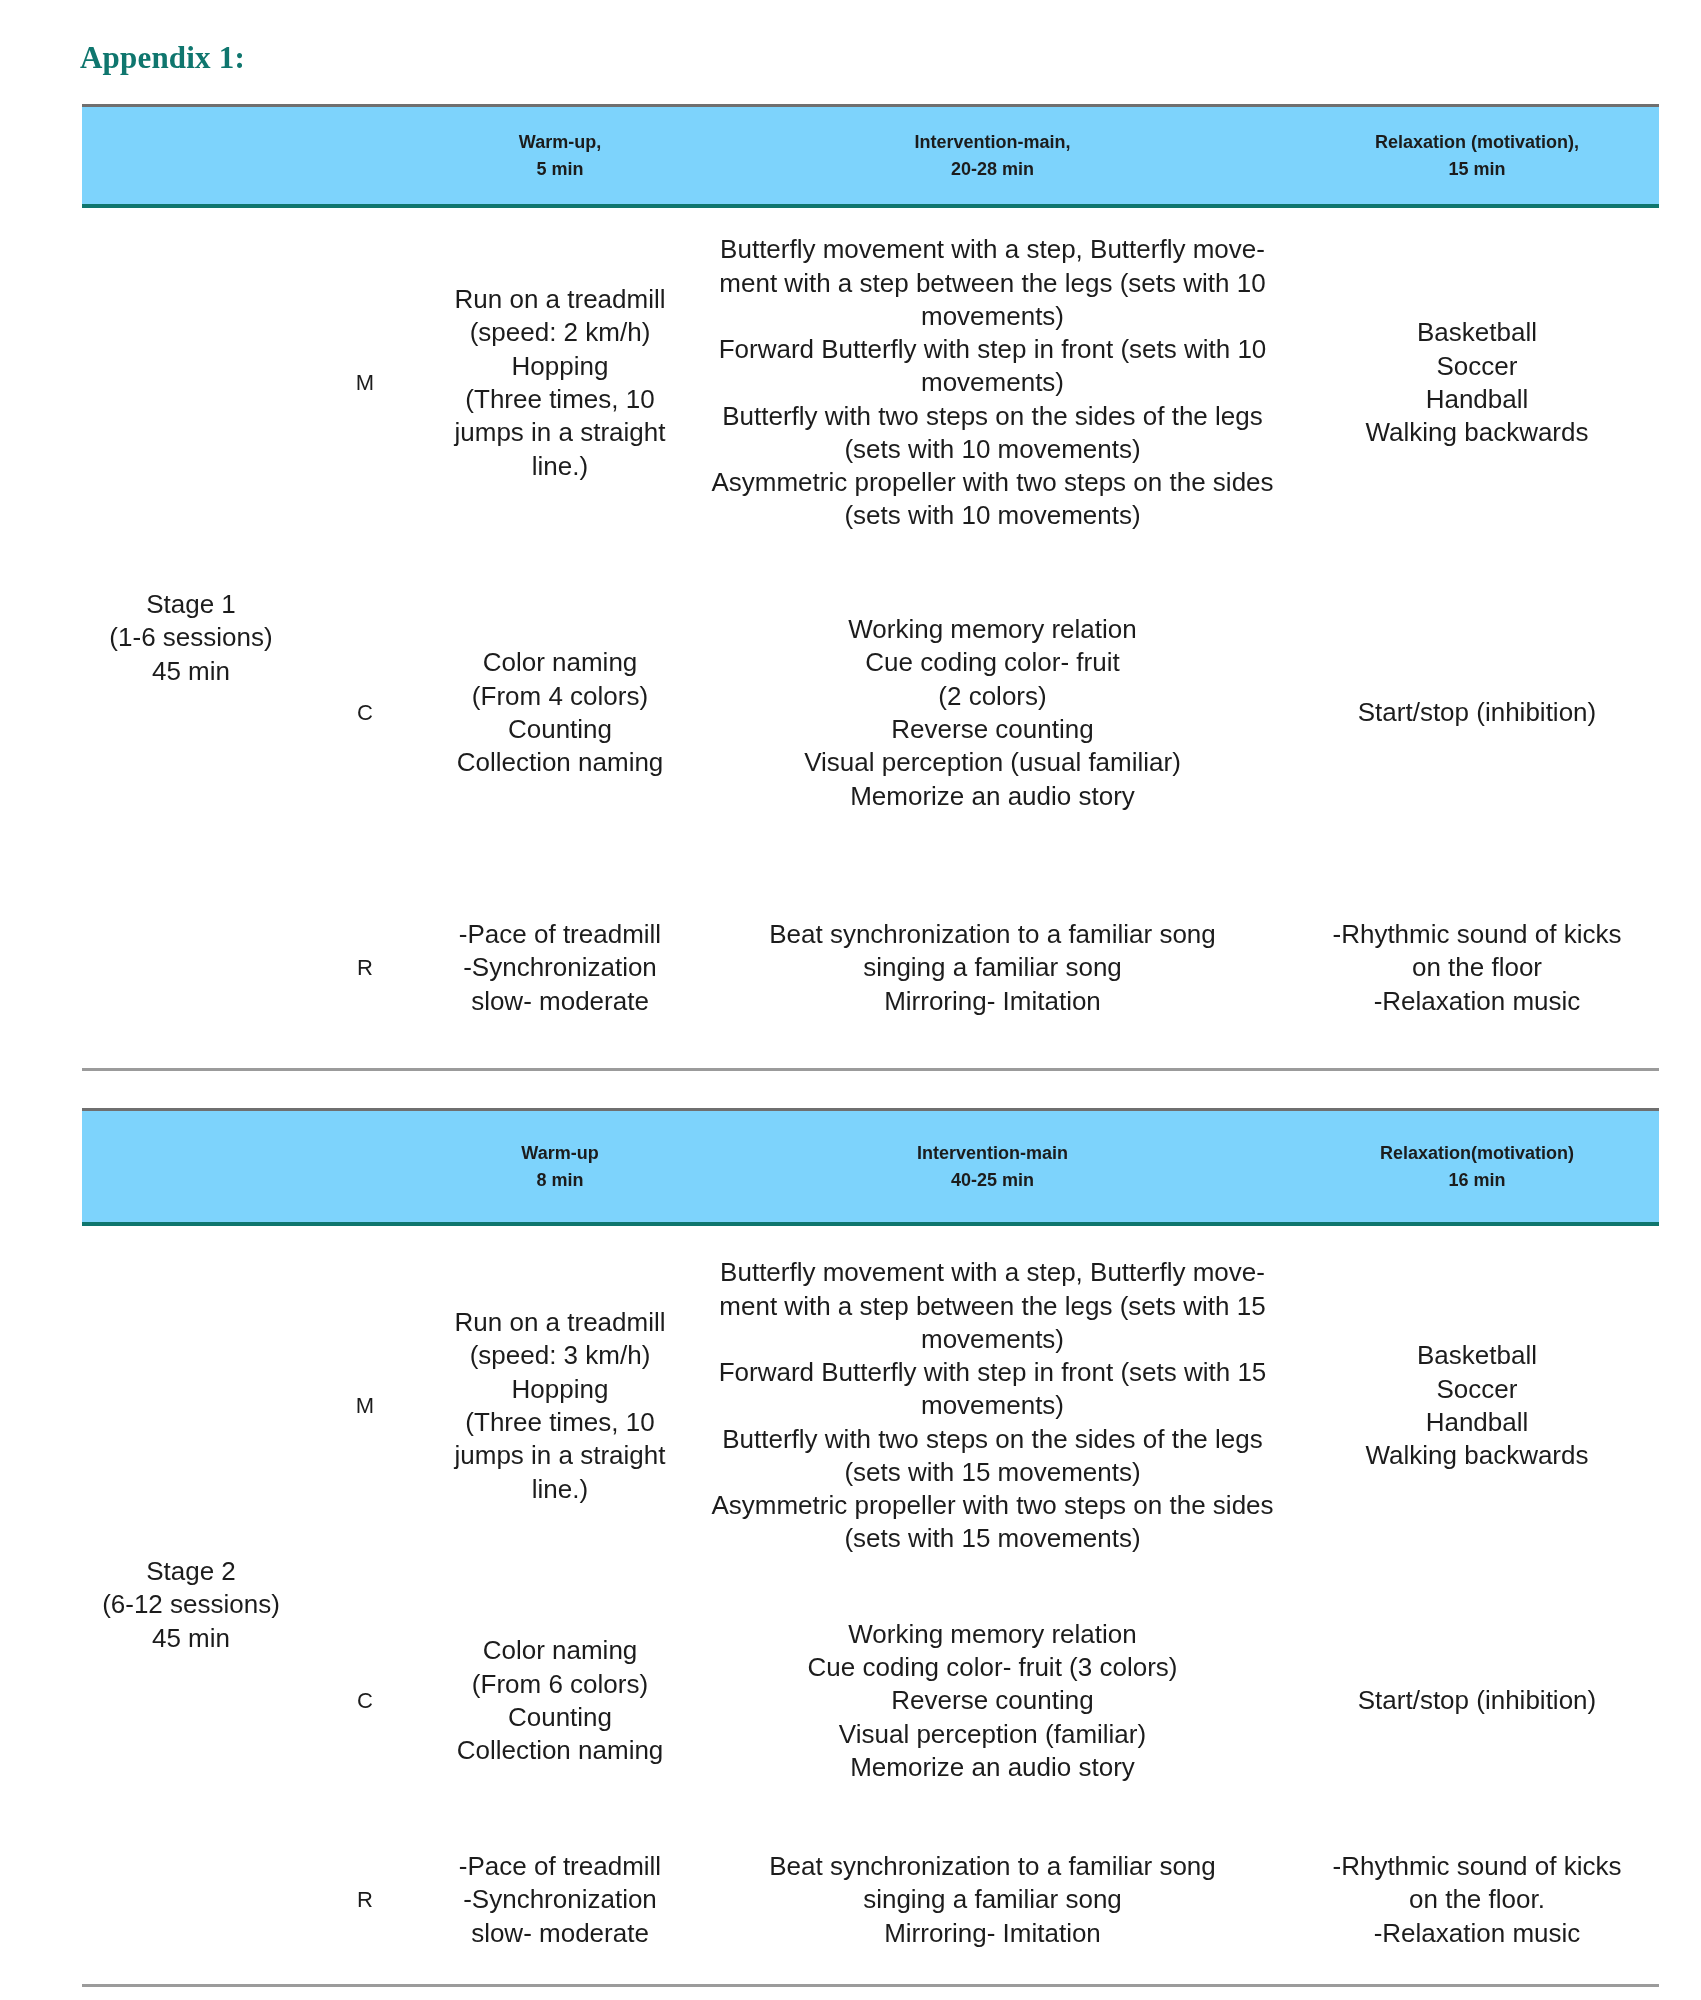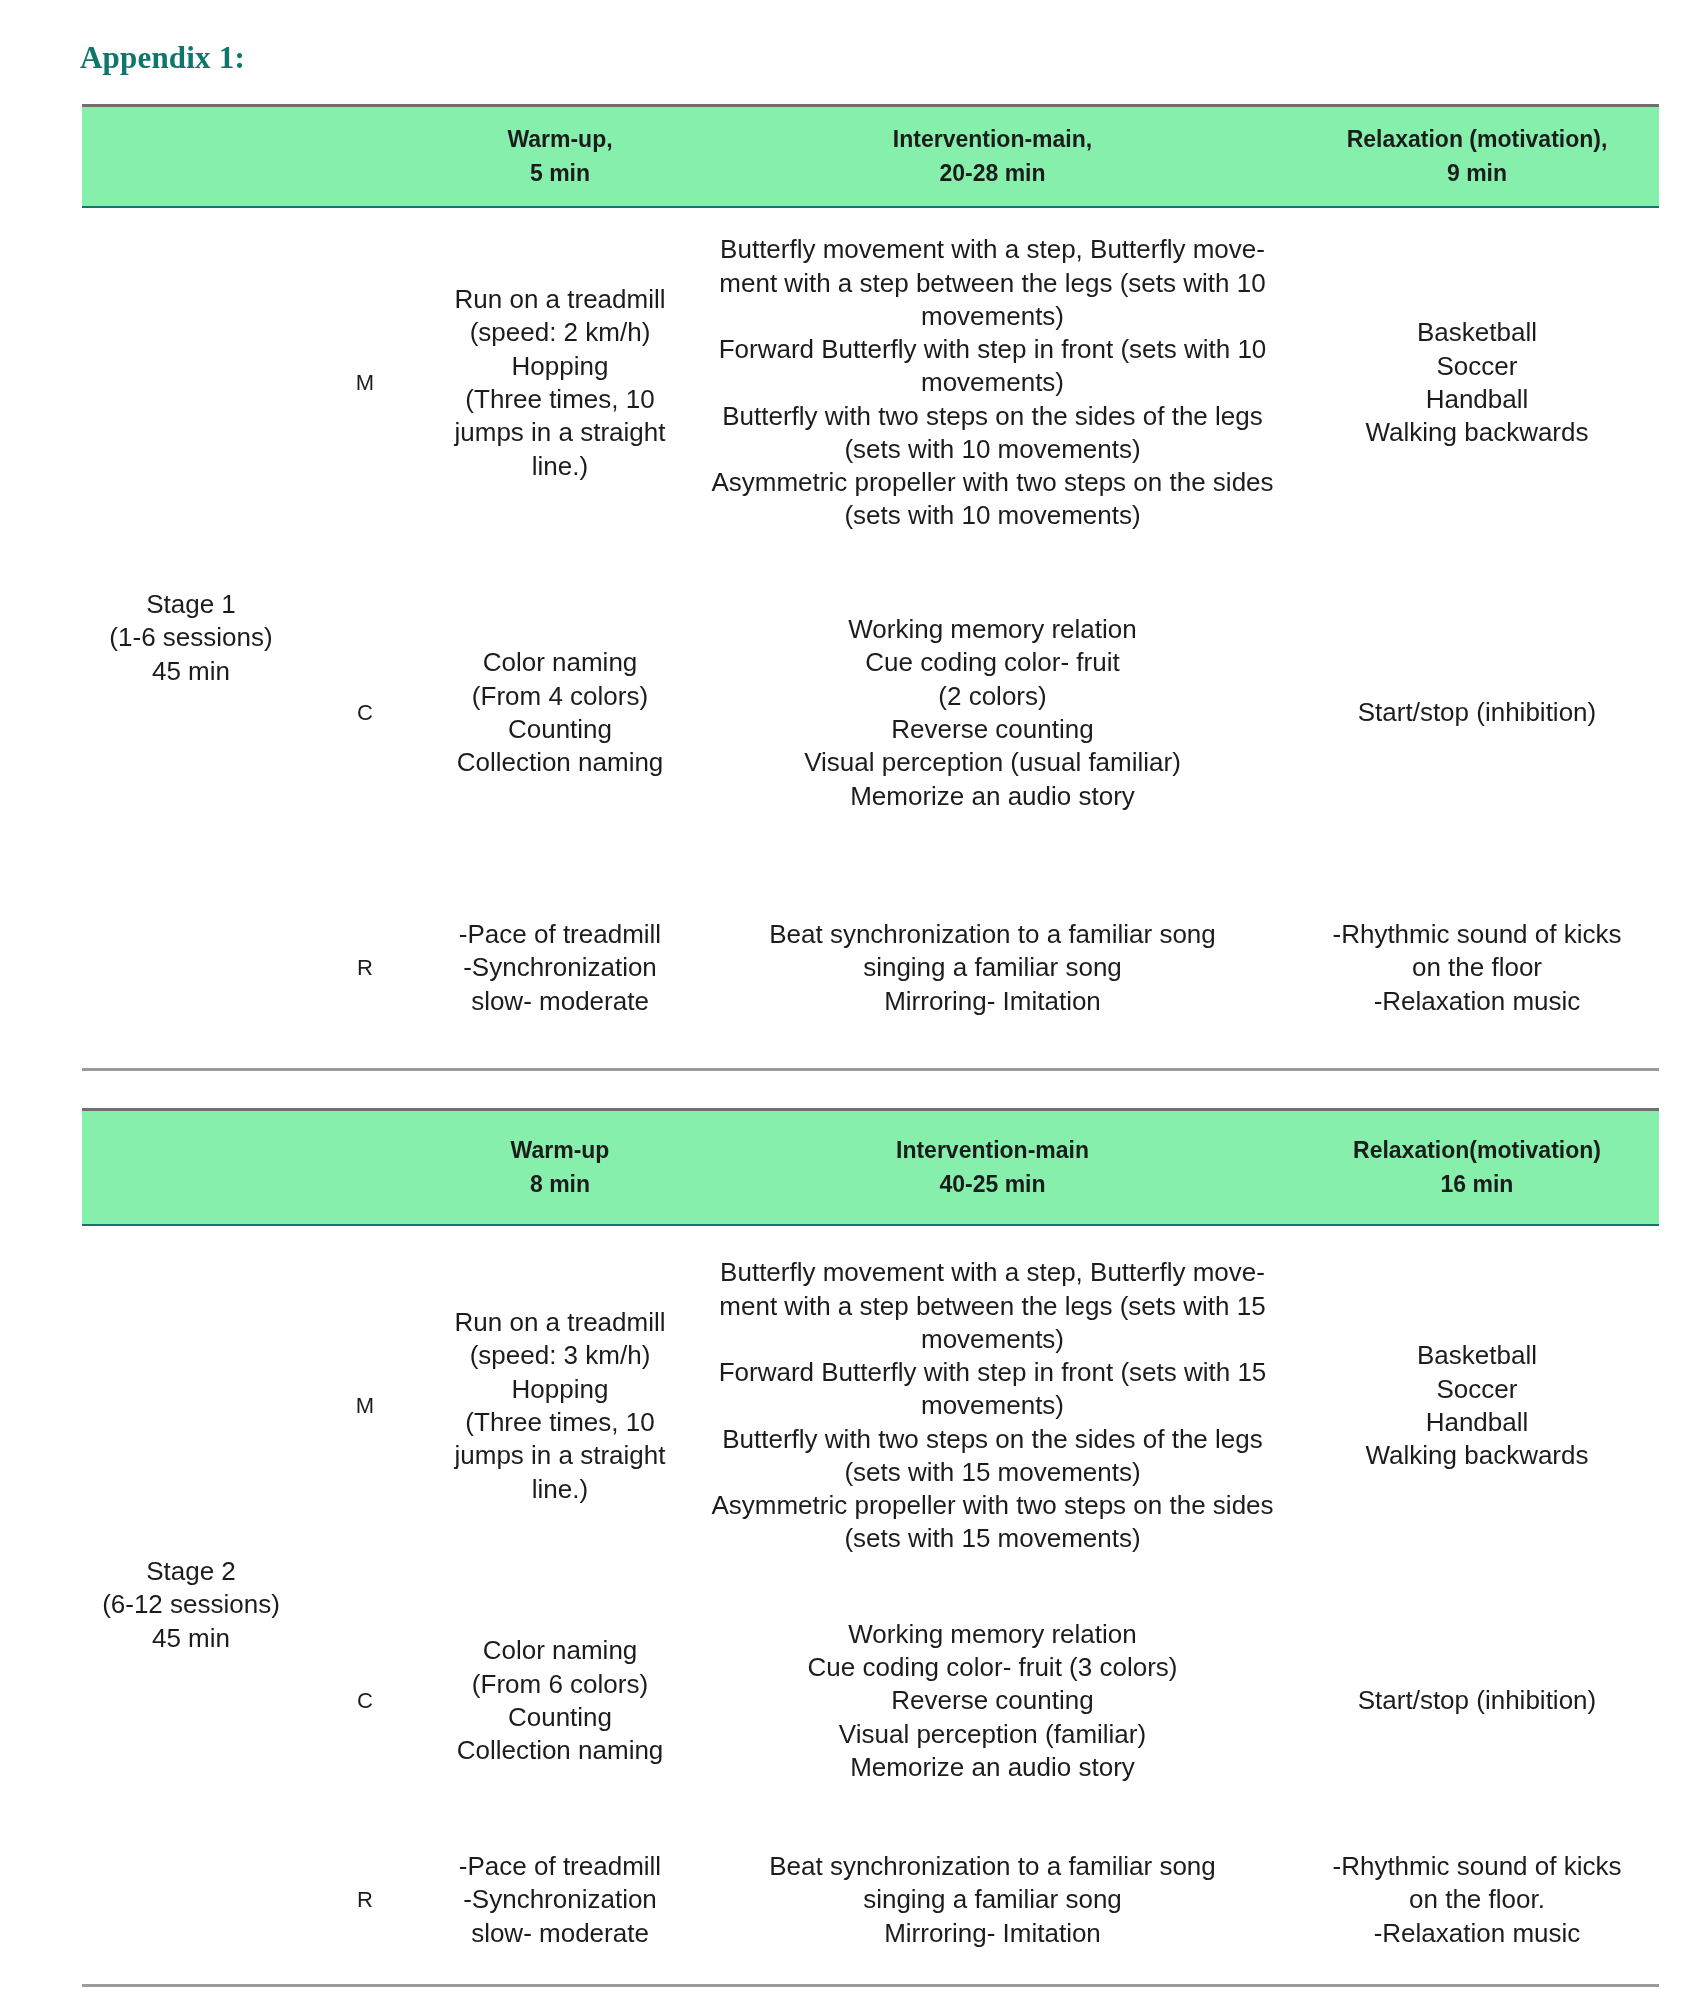--- a/index.html
+++ b/index.html
@@ -38,24 +38,24 @@
     justify-content:center;
     text-align:center;
     white-space:pre-line;
     font-size:26px;
     line-height:1.28;
     padding:6px 4px;
     box-sizing:border-box;
   }
   .th{
     grid-row:1;
-    background:#86efac;
-    border-bottom:2px solid #0f766e;
+    background:#7dd3fc;
+    border-bottom:4px solid #0f766e;
     font-weight:bold;
-    font-size:23px;
+    font-size:18px;
     line-height:1.45;
   }
   .c1{grid-column:1}
   .c2{grid-column:2}
   .c3{grid-column:3}
   .c4{grid-column:4}
   .c5{grid-column:5}
   .r1{grid-row:2}
   .r2{grid-row:3}
   .r3{grid-row:4}
@@ -68,21 +68,21 @@
 <div class="title">Appendix 1:</div>
 
 <div class="apx-table t1">
   <div class="cell th c1"></div>
   <div class="cell th c2"></div>
   <div class="cell th c3">Warm-up,
 5 min</div>
   <div class="cell th c4">Intervention-main,
 20-28 min</div>
   <div class="cell th c5">Relaxation (motivation),
-9 min</div>
+15 min</div>
 
   <div class="cell stage">Stage 1
 (1-6 sessions)
 45 min</div>
 
   <div class="cell code c2 r1">M</div>
   <div class="cell c3 r1">Run on a treadmill
 (speed: 2 km/h)
 Hopping
 (Three times, 10

